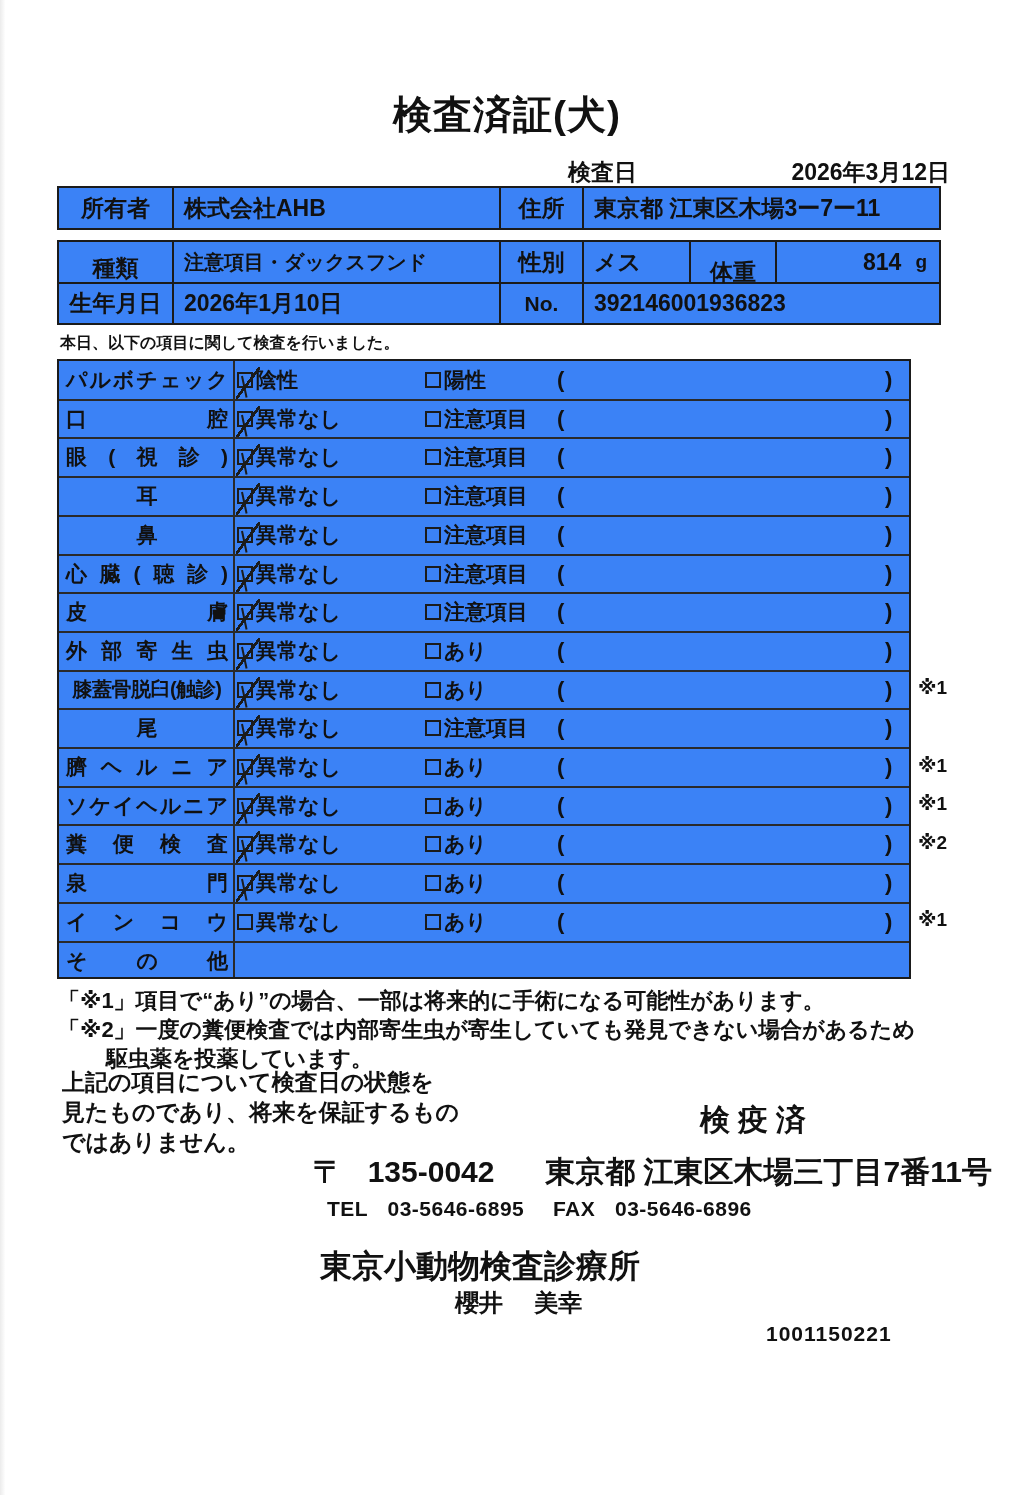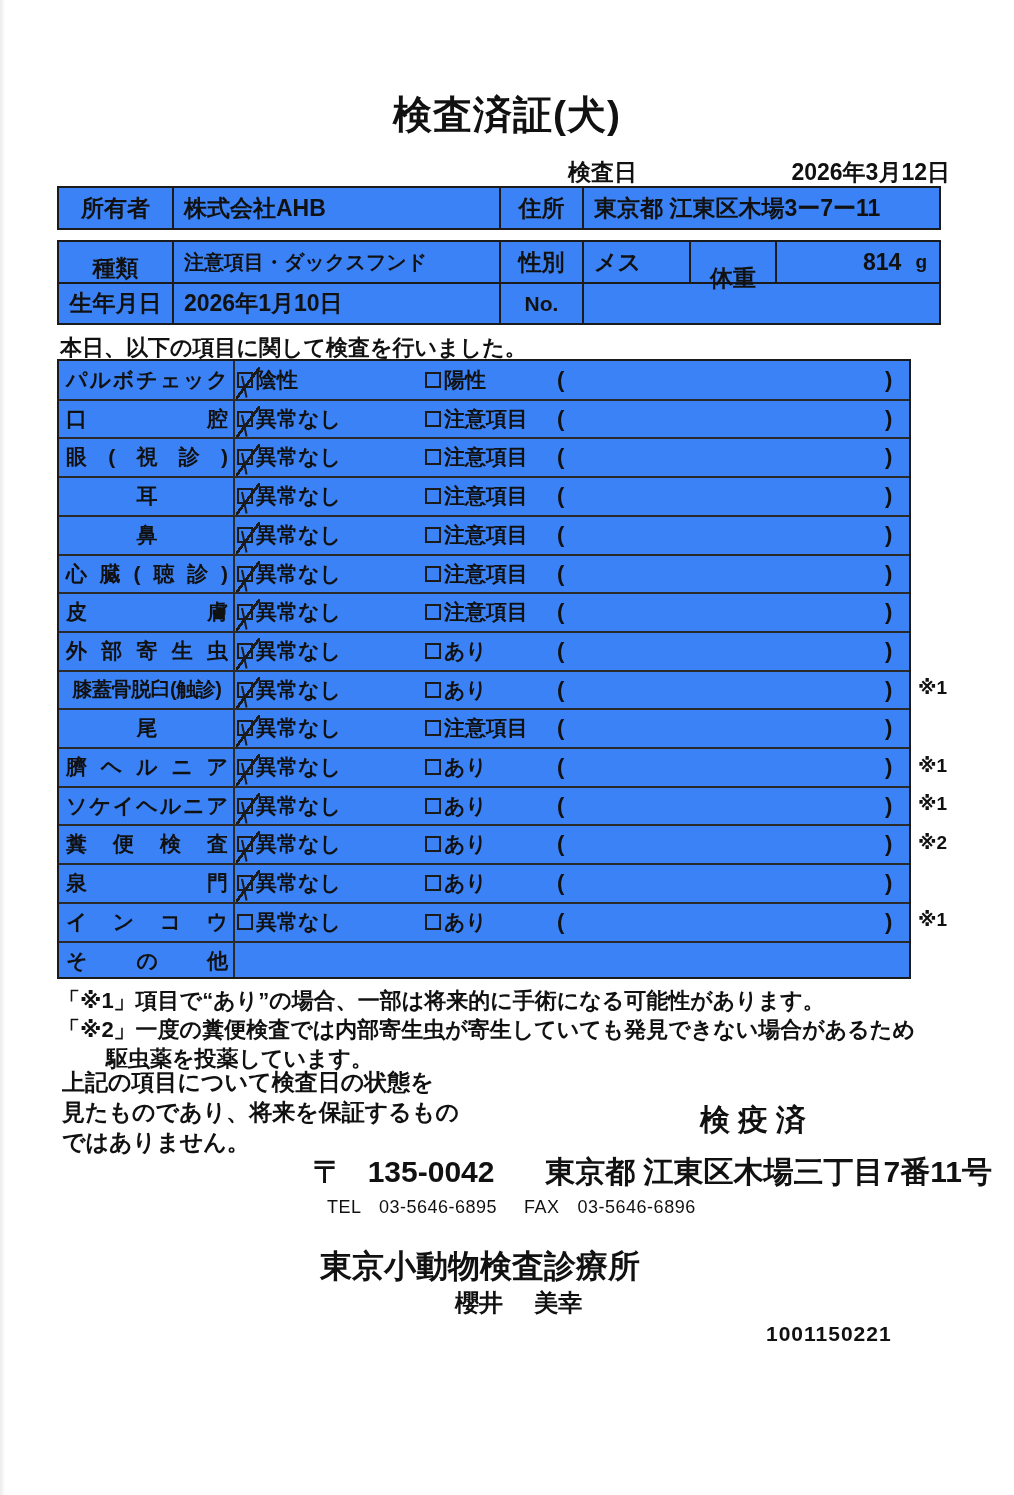--- a/index.html
+++ b/index.html
@@ -87,21 +87,21 @@
 
   
   #owner-table { left: 57px; top: 186px; width: 884px; height: 44px; }
   
   #animal-table { left: 57px; top: 240px; width: 884px; height: 85px; }
 
   
   .statement {
     position: absolute;
     left: 60px; top: 333px;
-    font-size: 22px;
+    font-size: 16px;
     font-weight: 700;
   }
 
   
   #checklist {
     left: 57px; top: 359px;
     width: 854px; height: 620px;
   }
   .row-sep {
     position: absolute;
@@ -224,22 +224,22 @@
     position: absolute;
     left: 313px; top: 1152px;
     font-size: 30px;
     font-weight: 700;
     white-space: nowrap;
   }
   .zip-line .gap { display: inline-block; width: 34px; }
   .tel-line {
     position: absolute;
     left: 327px; top: 1197px;
-    font-size: 18px;
-    font-weight: 400;
+    font-size: 21px;
+    font-weight: 700;
     white-space: nowrap;
     letter-spacing: .5px;
     text-align: right;
   }
   .tel-line .gap { display: inline-block; width: 16px; }
   .clinic-name {
     position: absolute;
     left: 320px; top: 1245px;
     font-size: 32px;
     font-weight: 700;
@@ -296,31 +296,32 @@
     <div class="vline" style="left:716px; top:0; height:40px;"></div>
 
     <div class="vline" style="left:113px; top:42px; height:39px;"></div>
     <div class="vline" style="left:440px; top:42px; height:39px;"></div>
     <div class="vline" style="left:523px; top:42px; height:39px;"></div>
 
     <div class="cell center" style="left:0;   top:0; width:113px; height:52px;">種類</div>
     <div class="cell left" style="left:115px;top:0; width:323px; height:40px; font-size:20px;">注意項目・ダックスフンド</div>
     <div class="cell center" style="left:442px;top:0; width:81px;  height:40px;">性別</div>
     <div class="cell left" style="left:525px;top:0; width:103px; height:40px;">メス</div>
-    <div class="cell center" style="left:632px;top:16px; width:84px;  height:40px;">体重</div>
+    <div class="cell center" style="left:632px;top:10px; width:84px;  height:40px;">体重</div>
     <div class="cell right" style="left:718px;top:0; width:162px; height:40px; padding-right:0;">
       <span>814</span>
       <span style="display:inline-block;width:14px;"></span>
       <span style="font-size:19px;">g</span>
       <span style="display:inline-block;width:12px;"></span>
     </div>
 
     <div class="cell center" style="left:0;   top:42px; width:113px; height:39px;">生年月日</div>
     <div class="cell left" style="left:115px;top:42px; width:323px; height:39px;">2026年1月10日</div>
     <div class="cell center" style="left:442px;top:42px; width:81px;  height:39px; font-size:21px;">No.</div>
+    <div class="cell left" style="left:525px;top:42px; width:355px; height:39px;">392146001936823</div>
   </div>
 
   <div class="statement">本日、以下の項目に関して検査を行いました。</div>
 
   <div class="frame" id="checklist">
     <div class="col-sep"></div>
     <div id="checklist-rows">
         <div class="ck-label spread" style="top: 0px;">
           <span>パ</span>
           <span>ル</span>

